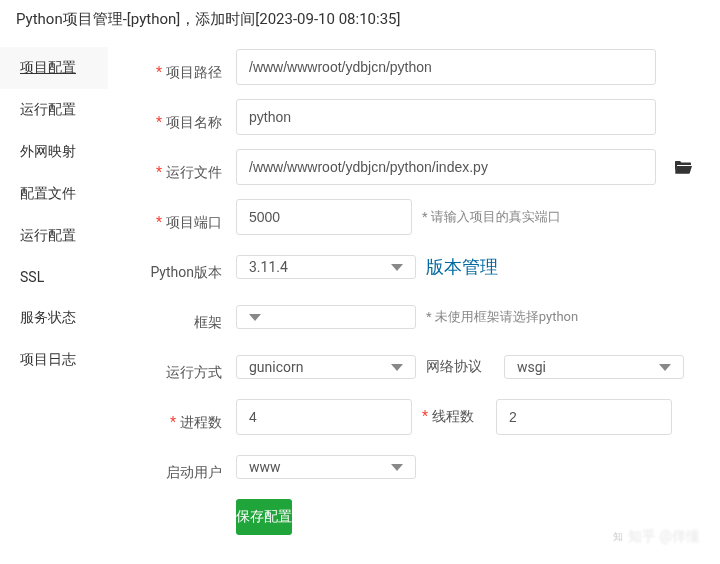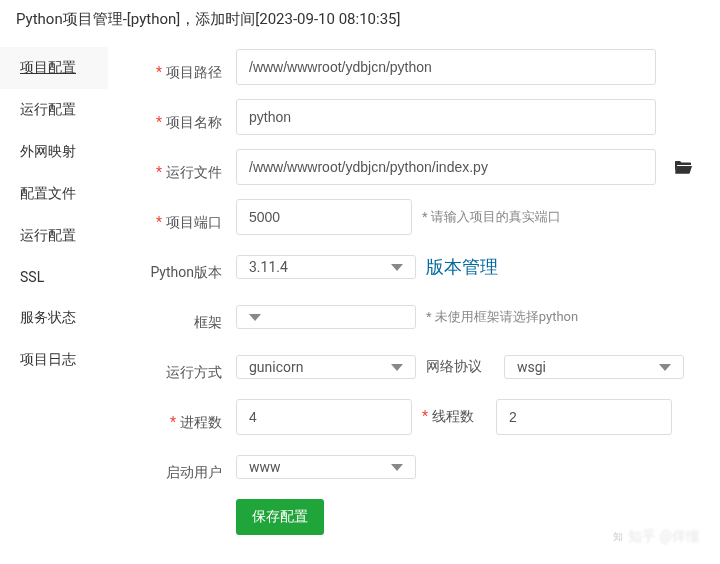--- a/index.html
+++ b/index.html
@@ -111,21 +111,21 @@
     .link-green {
       color: #0369a1;
       cursor: pointer;
       font-size: 18px;
     }
     .btn-primary {
       background: #20a53a;
       color: #fff;
       border: none;
       border-radius: 3px;
-      padding: 9px 16px;
+      padding: 9px 0;
       font-size: 14px;
       cursor: pointer;
     }
     .folder-icon {
       color: #333;
       cursor: pointer;
       flex-shrink: 0;
       margin-left: auto;
       padding-right: 8px;
     }

